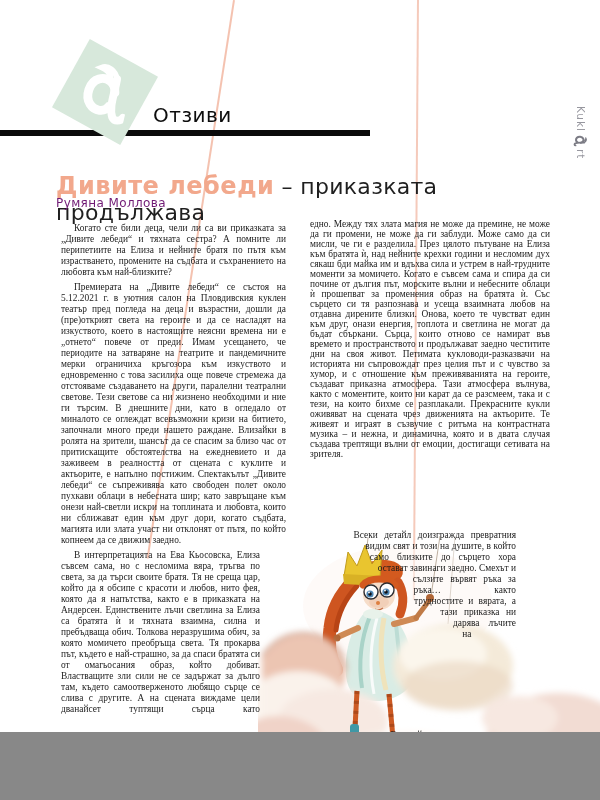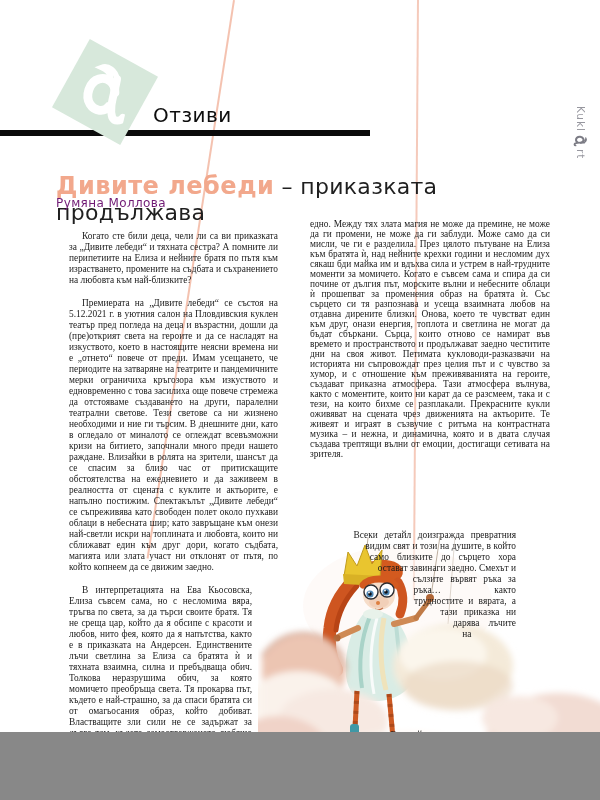--- a/index.html
+++ b/index.html
@@ -23,21 +23,21 @@
   #brand svg{width:13px;height:15px;color:#7c7c85;transform:rotate(90deg);margin:1px 0;}
   
   #title{position:absolute;left:56px;top:172px;width:520px;z-index:3;font-family:"DejaVu Sans",sans-serif;}
   #title .accent{font-size:24px;font-weight:700;color:#f2a88c;letter-spacing:.5px;}
   #title .rest{font-size:22px;font-weight:400;color:#1f1f1f;letter-spacing:.3px;}
   #author{position:absolute;left:56px;top:196px;font-family:"DejaVu Sans",sans-serif;
           font-size:12px;color:#701a75;z-index:3;letter-spacing:.4px;}
   
   .bodytext{position:absolute;color:#1b1b1b;font-size:9.4px;text-align:justify;z-index:4;}
   #col1{left:57px;top:219px;width:233px;height:536px;line-height:11px;overflow:hidden;}
-  #col1 p{margin:12px;text-indent:13px;}
+  #col1 p{margin:4px;text-indent:13px;}
   #col1 .fR{float:right;width:26px;height:105px;margin-top:80px;}
   #col1 .p3last{text-align-last:justify;}
   #col2a{left:310px;top:219px;width:240px;height:311px;line-height:10px;overflow:hidden;
          text-align-last:justify;}
   #col2b{left:310px;top:530px;width:240px;height:230px;line-height:11px;}
   #col2b .fL{float:left;width:162px;height:200px;
      shape-outside:polygon(0 0,30px 0,40px 12px,52px 22px,57px 34px,62px 44px,72px 50px,100px 56px,101px 78px,103px 84px,128px 90px,140px 100px,150px 112px,157px 122px,162px 132px,162px 200px,0 200px);
      shape-margin:3px;}
   #col2b .fR2{float:right;width:34px;height:110px;margin-top:102px;}
   .endmark{display:inline-block;width:11px;height:13px;color:#0a0a0a;vertical-align:-2px;margin-left:26px;}

